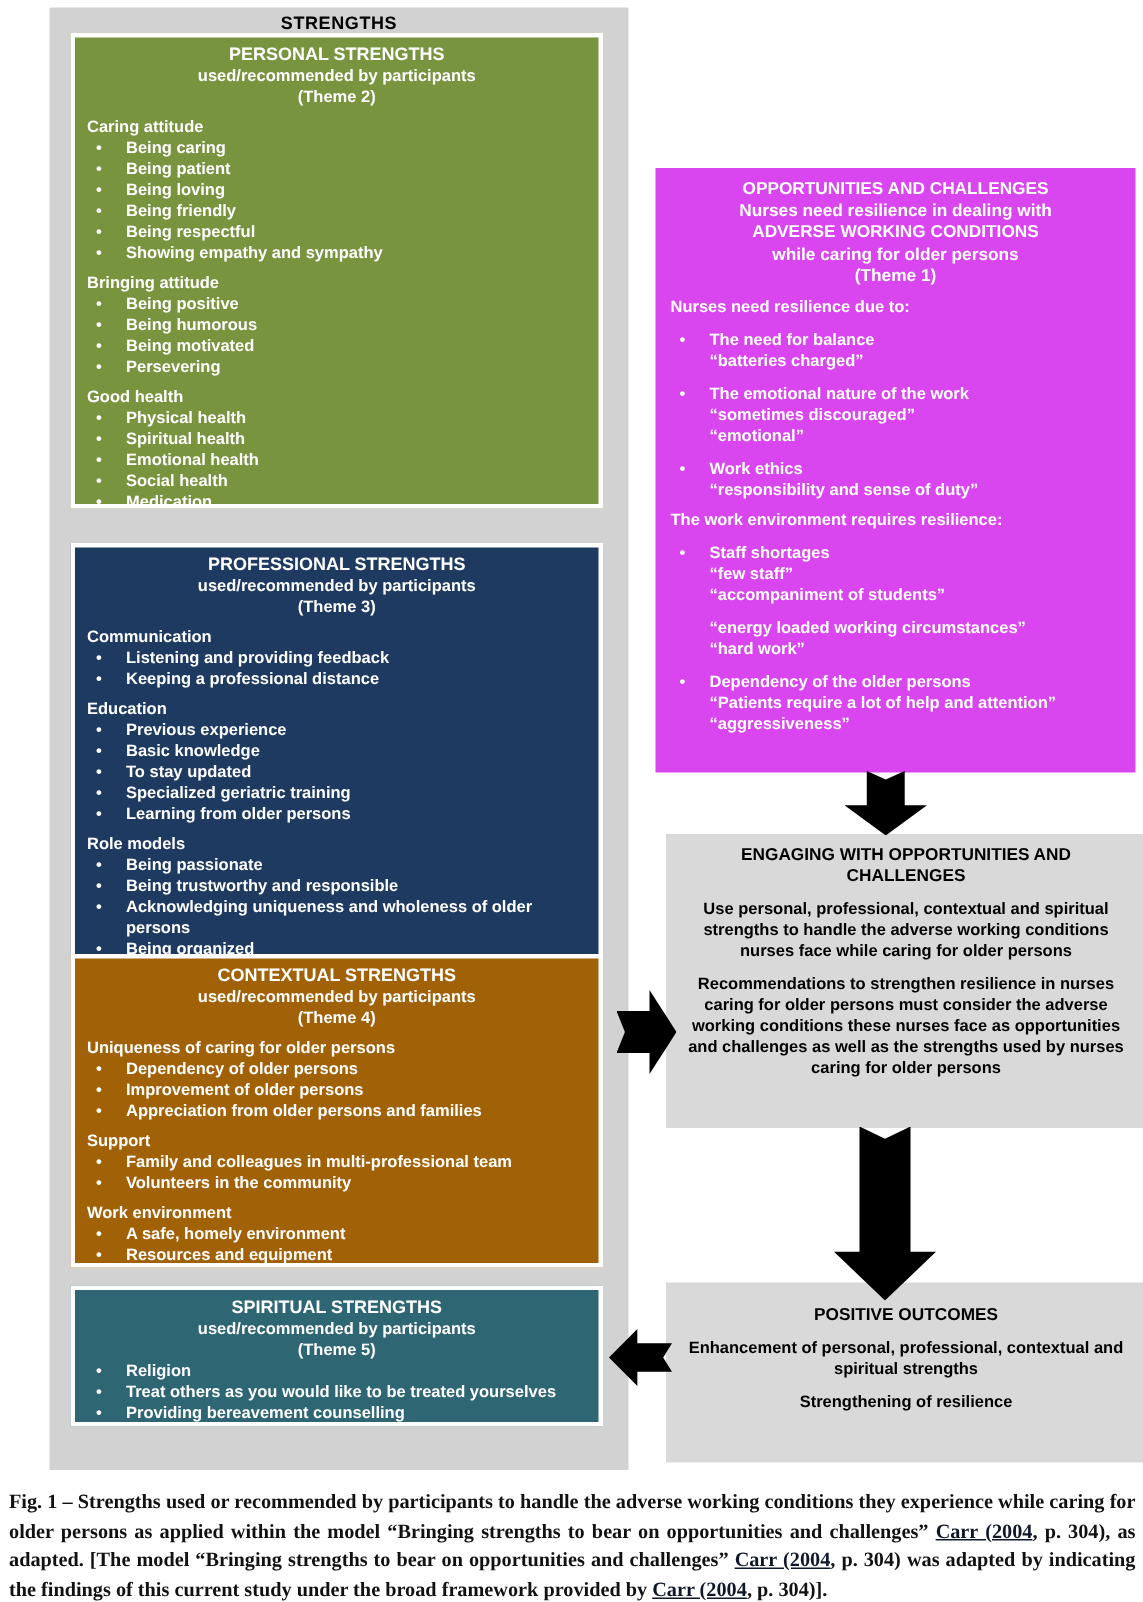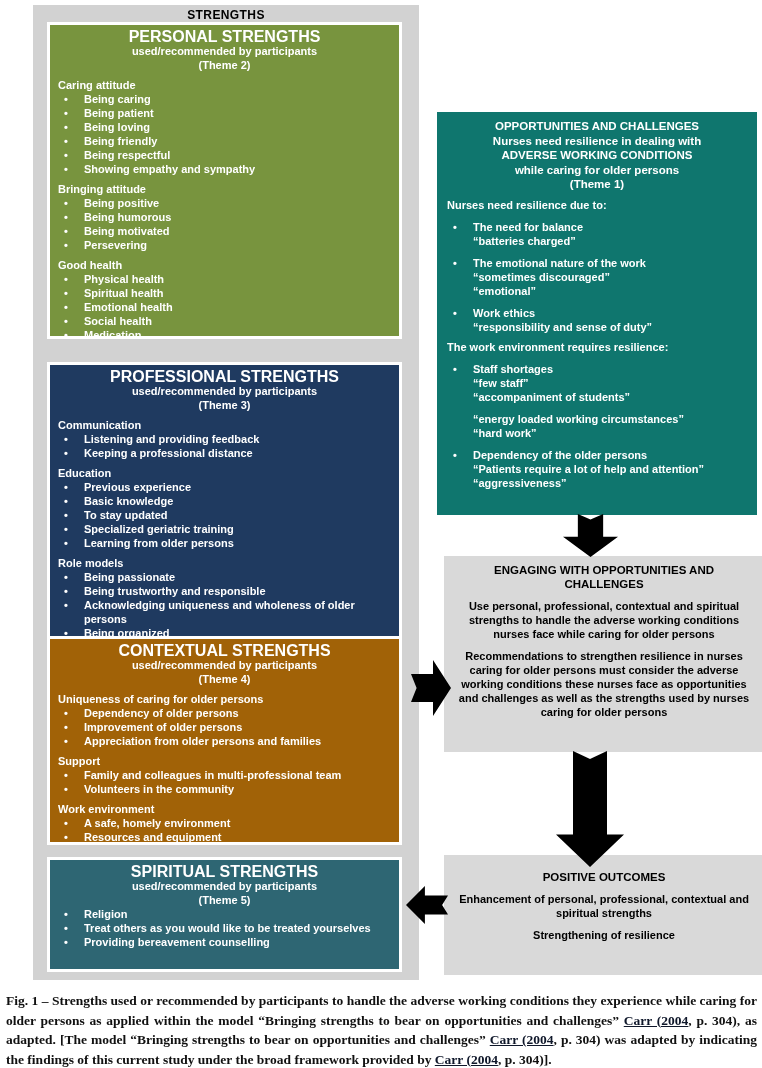--- a/index.html
+++ b/index.html
@@ -7,31 +7,31 @@
   #figure{position:relative;width:762px;height:1068px;background:#fff;overflow:hidden;}
 
   
   .strengths-wrap{position:absolute;left:33px;top:5px;width:386px;height:975px;background:#d2d2d2;}
   .strengths-title{text-align:center;font-weight:bold;font-size:12px;letter-spacing:.4px;color:#000;padding-top:3px;}
   .sbox{position:absolute;left:14px;width:355px;border:3px solid #fff;box-sizing:border-box;
         color:#fff;font-weight:bold;padding:4px 8px 0 8px;}
   .sbox.personal{top:17px;height:317px;background:#78943e;}
   .sbox.professional{top:357px;height:361px;background:#1f3a60;}
   .sbox.contextual{top:631px;height:209px;background:#a16207;}
-  .sbox.spiritual{top:852px;height:115px;background:#2e6673;}
-  .box-title{text-align:center;font-size:16px;line-height:15px;}
+  .sbox.spiritual{top:852px;height:94px;background:#2e6673;}
+  .box-title{text-align:center;font-size:12px;line-height:15px;}
   .box-sub,.box-theme{text-align:center;font-size:11px;line-height:14px;}
   .group-heading{font-size:11px;line-height:14px;margin-top:6px;}
   .group-heading:empty{display:none;margin:0;}
   .bullet{display:flex;font-size:11px;line-height:14px;}
   .bullet::before{content:"\2022";flex:none;width:20px;padding-left:6px;}
   .bullet .bullet-text{flex:1;}
 
   
-  .purple-box{position:absolute;left:437px;top:112px;width:320px;height:403px;background:#0f766e;
+  .purple-box{position:absolute;left:437px;top:112px;width:320px;height:403px;background:#d946ef;
               color:#fff;font-weight:bold;padding:7px 10px;box-sizing:border-box;}
   .ptitle{text-align:center;font-size:11.5px;line-height:14.5px;}
   .oheading{font-size:11px;line-height:14px;margin-top:6px;}
   .osection + .osection{margin-top:4px;}
   .obullet{margin-top:8px;}
   .quote{font-size:11px;line-height:14px;padding-left:26px;}
 
   
   .process-box{position:absolute;left:444px;width:320px;background:#d9d9d9;color:#000;font-weight:bold;
                text-align:center;box-sizing:border-box;padding:7px 9px;}

